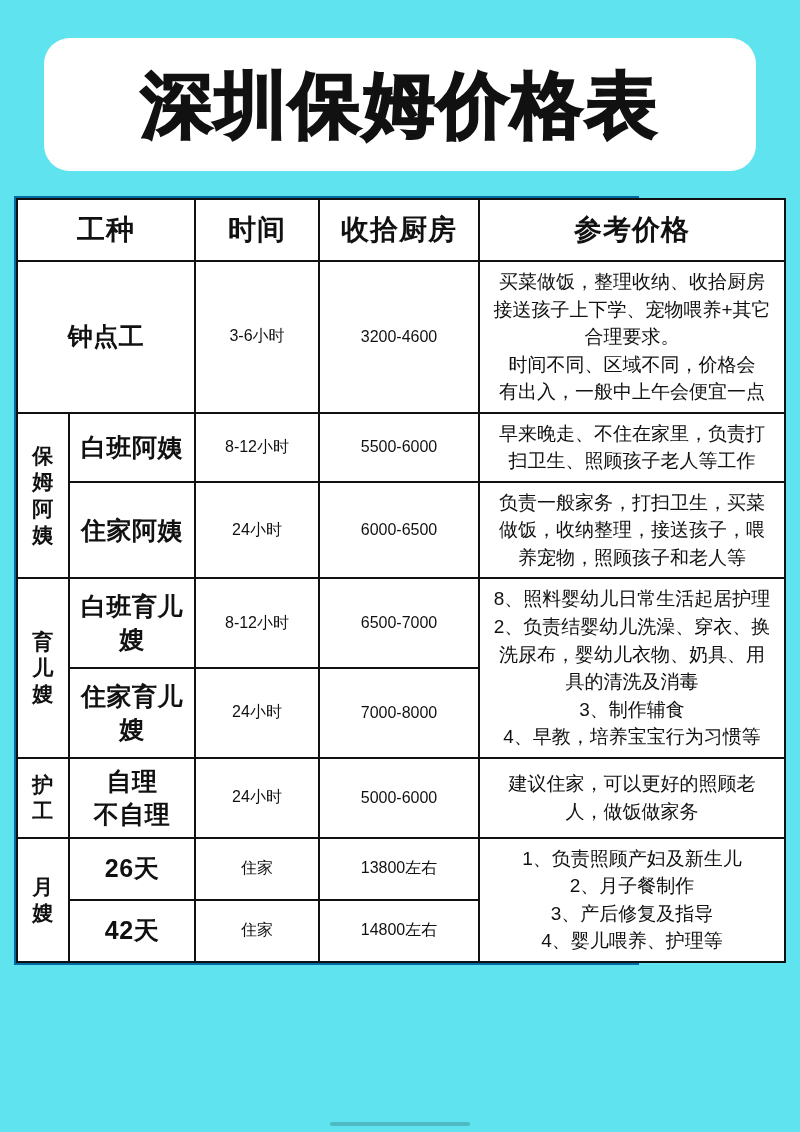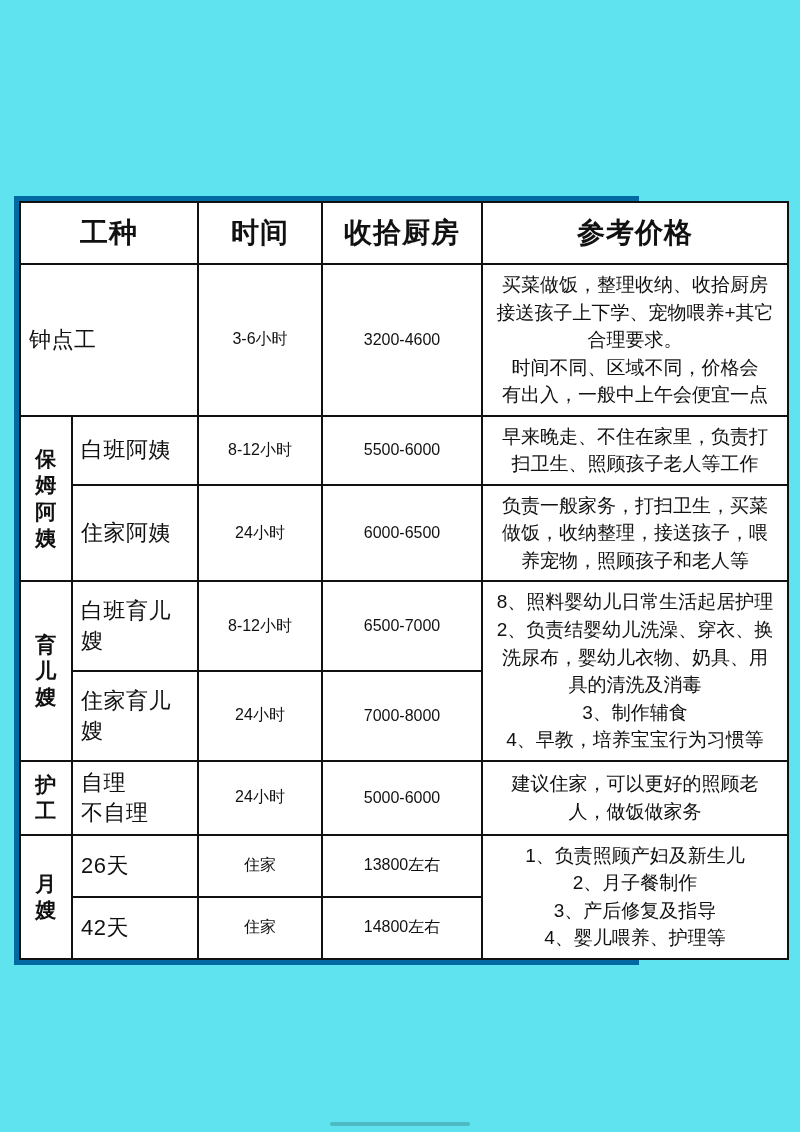--- a/index.html
+++ b/index.html
@@ -43,21 +43,21 @@
     -webkit-text-stroke: 2px #111111;
   }
 
   
   .table-wrap {
     position: absolute;
     left: 14px;
     top: 196px;
     width: 625px;
     background: #ffffff;
-    border: 5px solid #0369a1;
+    border: 2px solid #0369a1;
   }
   table.price {
     width: 100%;
     border-collapse: collapse;
     table-layout: fixed;
     background: #ffffff;
   }
   table.price td, table.price th {
     border: 2px solid #111111;
     padding: 6px 8px;
@@ -72,22 +72,23 @@
   col.c-desc  { width: 306px; }
 
   thead th {
     font-size: 28px;
     font-weight: 700;
     text-align: center;
     height: 62px;
     letter-spacing: 1px;
   }
   td.job, td.group {
-    font-size: 22px;
-    font-weight: 400;
+    font-size: 25px;
+    font-weight: 700;
+    text-align: center;
     letter-spacing: 0.5px;
   }
   td.group {
     font-size: 21px;
     font-weight: 700;
     text-align: center;
     line-height: 1.25;
     padding: 4px 2px;
   }
   td.time, td.pricecell {
@@ -121,20 +122,23 @@
     height: 4px;
     background: rgba(0,0,0,0.18);
     border-radius: 2px;
   }
 </style>
 </head>
 <body>
 
 <div class="page">
 
+  <div class="title-card">
+    <div class="title-text">深圳保姆价格表</div>
+  </div>
 
   <div class="table-wrap">
     <table class="price">
       <colgroup>
         <col class="c-group">
         <col class="c-job">
         <col class="c-time">
         <col class="c-price">
         <col class="c-desc">
       </colgroup>

